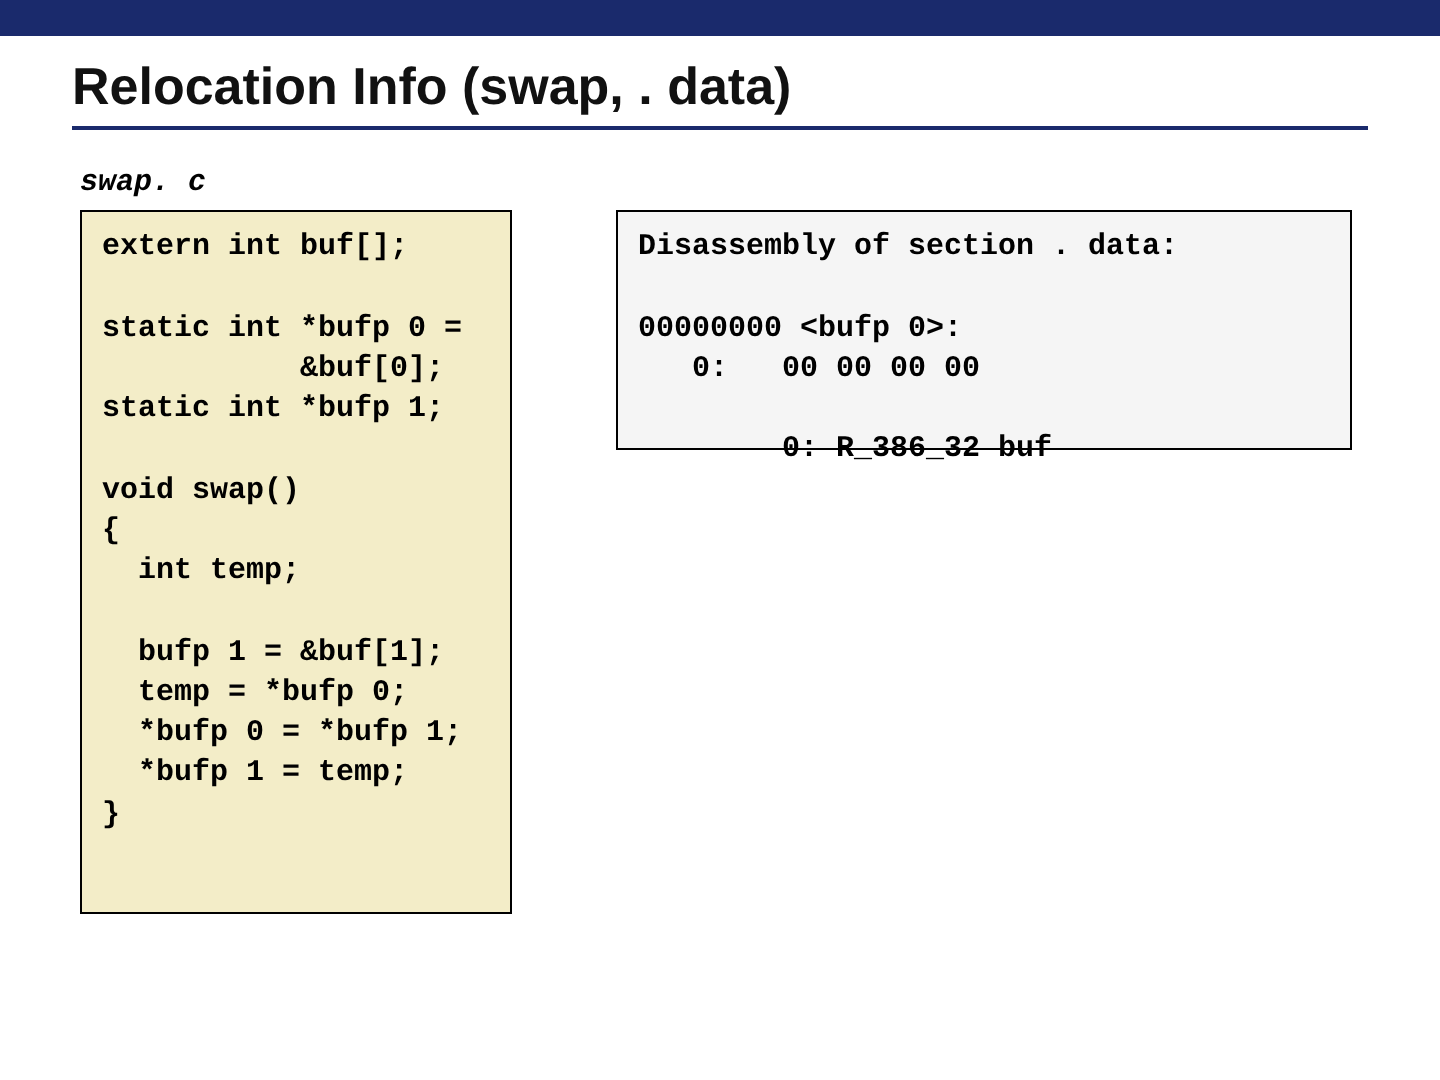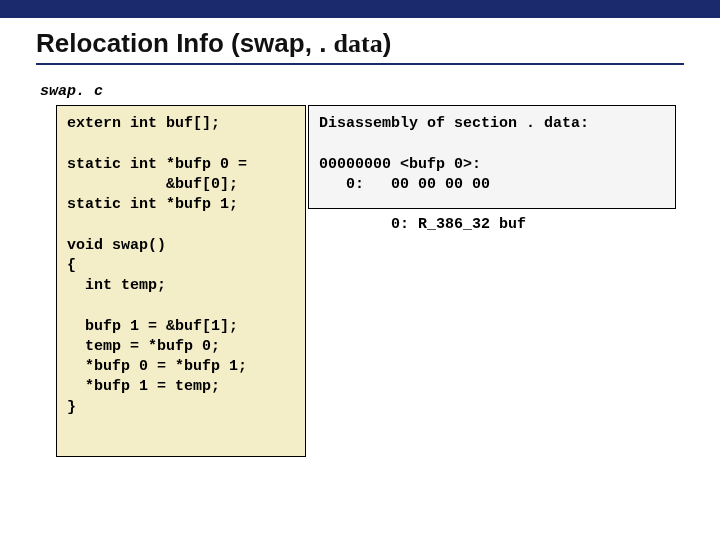--- a/index.html
+++ b/index.html
@@ -16,21 +16,21 @@
     background: #1a2a6c;
     width: 100%;
   }
   .title {
     margin: 10px 0 0 36px;
     font-size: 26px;
     font-weight: 700;
     color: #111;
   }
   .title .mono {
-    font-family: Liberation Serif, serif;
+    font-family: Liberation Sans, sans-serif;
     font-weight: 700;
   }
   .title-underline {
     height: 2px;
     background: #1a2a6c;
     margin: 4px 36px 0 36px;
   }
   .content {
     position: relative;
     margin-top: 18px;
@@ -49,31 +49,31 @@
     border: 1px solid #000;
     padding: 8px 10px;
     font-family: "Courier New", Courier, monospace;
     font-size: 15px;
     font-weight: 700;
     line-height: 1.35;
     white-space: pre;
     box-sizing: border-box;
   }
   .src {
-    left: 56px;
+    left: 40px;
     top: 22px;
-    width: 250px;
+    width: 216px;
     height: 352px;
     background: #f3edc8;
   }
   .disasm {
     left: 308px;
     top: 22px;
     width: 368px;
-    height: 104px;
+    height: 120px;
     background: #f5f5f5;
   }
 </style>
 </head>
 <body>
 
 <div class="topbar"></div>
 
 <div class="title">
   <span>Relocation Info (swap, . </span><span class="mono">data</span><span>)</span>

